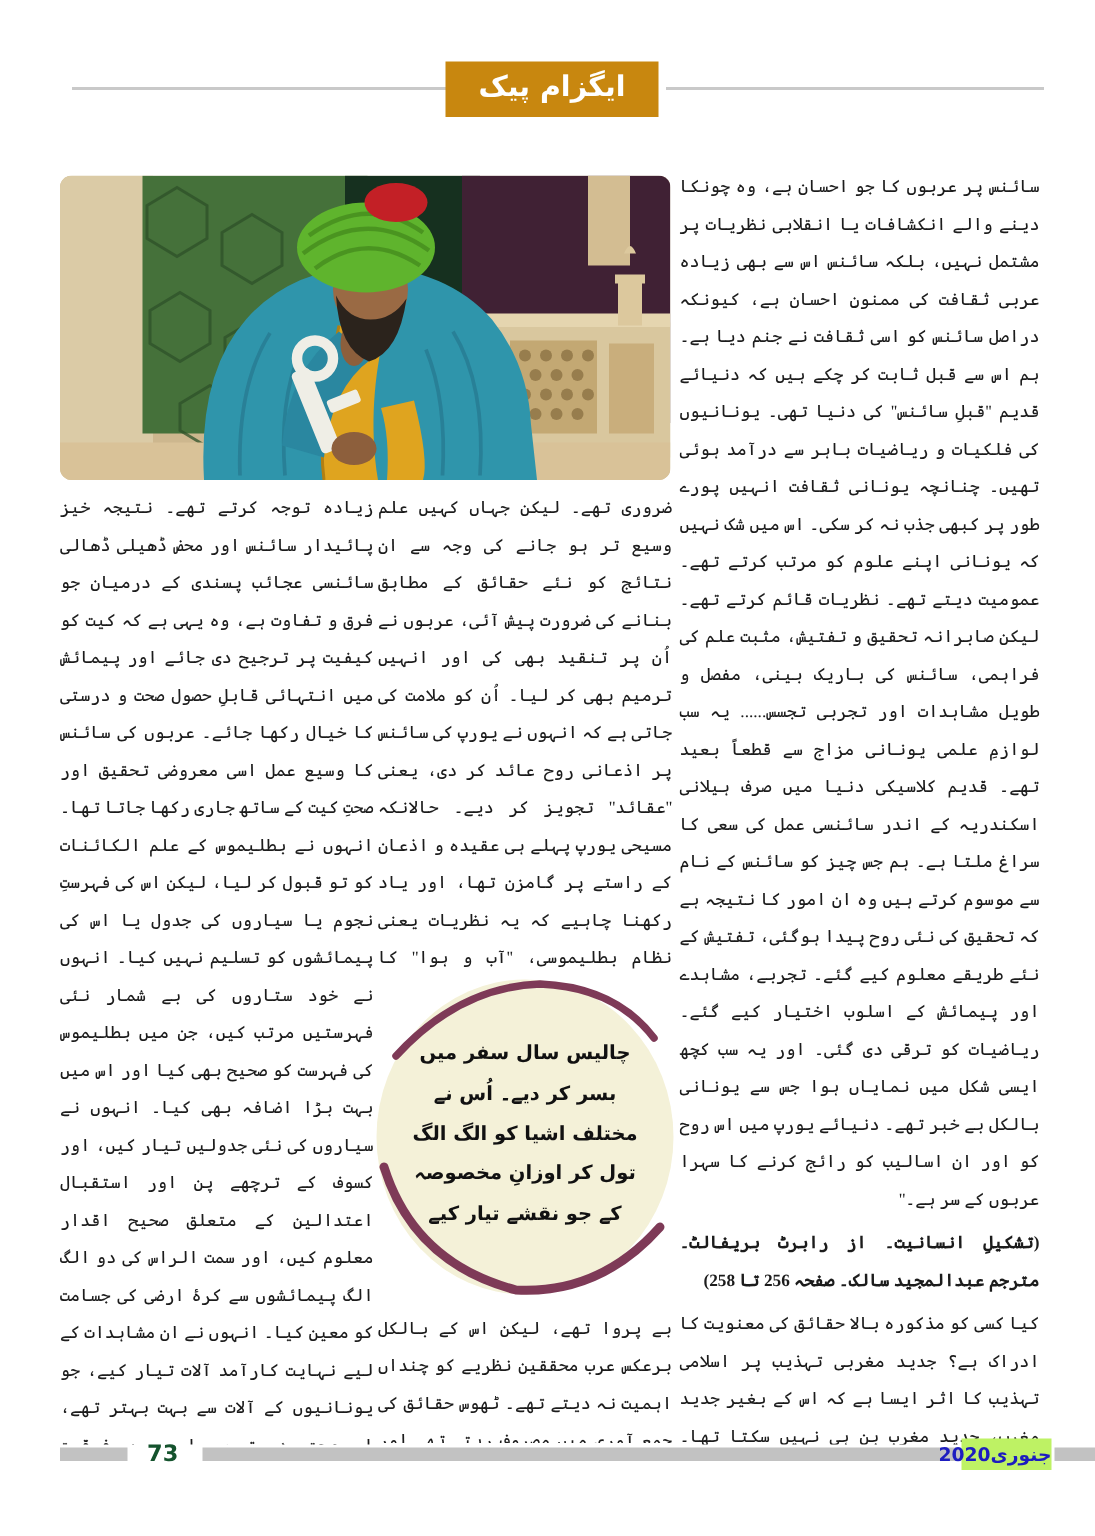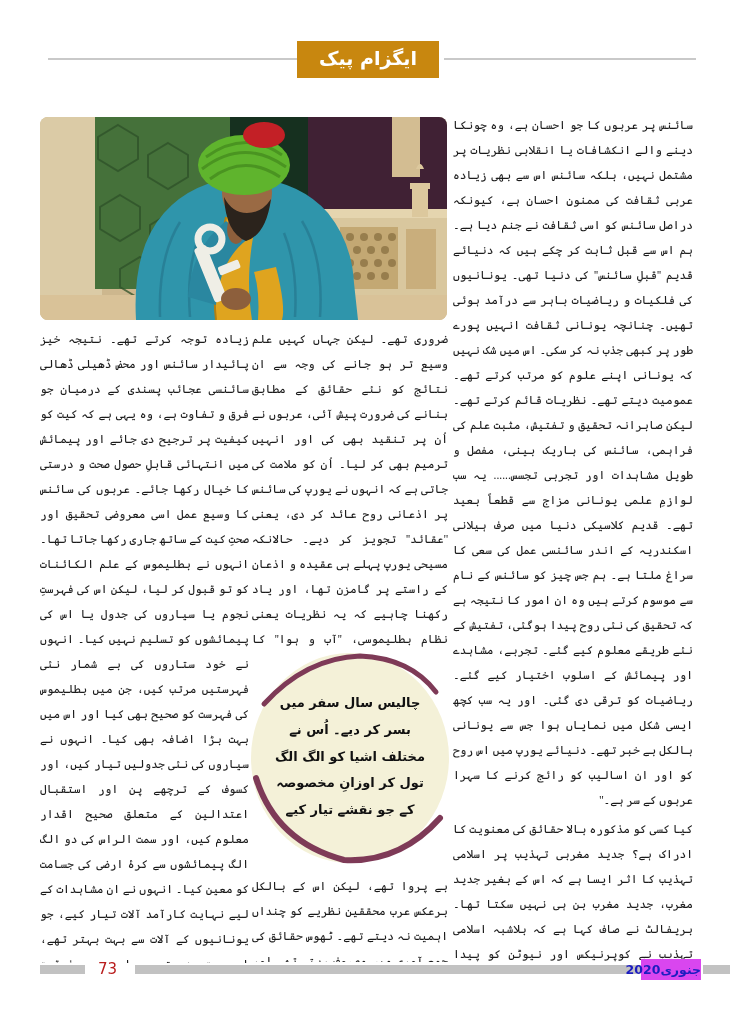--- a/index.html
+++ b/index.html
@@ -98,22 +98,22 @@
     height: 9px;
     background: #c2c2c2;
   }
   .bar-far-left   { left: 0px;   width: 45px; }
   .bar-center     { left: 95px;  width: 505px; }
   .bar-far-right  { left: 663px; width: 27px; }
   .page-number {
     position: absolute;
     left: 52px; top: 0px;
     font-size: 15px;
-    font-weight: normal;
-    color: #b91c1c;
+    font-weight: bold;
+    color: #14532d;
     background: #ffffff;
     padding: 0 6px;
     line-height: 22px;
   }
   .website-url {
     position: absolute;
     left: 250px; top: 2px;
     width: 200px;
     text-align: center;
     font-size: 12px;
@@ -122,21 +122,21 @@
   }
   .issue-date {
     position: absolute;
     left: 601px; top: 1px;
     width: 60px;
     text-align: center;
     direction: rtl;
     font-size: 12.5px;
     font-weight: bold;
     color: #1d1dc0;
-    background: #d946ef;
+    background: #bef264;
     line-height: 21px;
   }
 </style>
 </head>
 <body>
 
 <div class="page">
 
   <div class="header-band">
     <div class="header-rule left"></div>
@@ -216,20 +216,21 @@
         <rect x="178" y="146" width="22" height="9" rx="2" fill="#efeee6" transform="rotate(-22 189 150)"></rect>
       </g>
 
       <ellipse cx="196" cy="182" rx="15" ry="11" fill="#8d5f3c"></ellipse>
       <path d="M236 150 q10 40 6 53 l-24 0 q2 -28 -4 -48 z" fill="#dfa41f"></path>
     </svg>
   </div>
 
   <div class="urdu col-right" lang="ur">
     <p>سائنس پر عربوں کا جو احسان ہے، وہ چونکا دینے والے انکشافات یا انقلابی نظریات پر مشتمل نہیں، بلکہ سائنس اس سے بھی زیادہ عربی ثقافت کی ممنونِ احسان ہے، کیونکہ دراصل سائنس کو اسی ثقافت نے جنم دیا ہے۔ ہم اس سے قبل ثابت کر چکے ہیں کہ دنیائے قدیم ''قبلِ سائنس'' کی دنیا تھی۔ یونانیوں کی فلکیات و ریاضیات باہر سے درآمد ہوئی تھیں۔ چنانچہ یونانی ثقافت انہیں پورے طور پر کبھی جذب نہ کر سکی۔ اس میں شک نہیں کہ یونانی اپنے علوم کو مرتب کرتے تھے۔ عمومیت دیتے تھے۔ نظریات قائم کرتے تھے۔ لیکن صابرانہ تحقیق و تفتیش، مثبت علم کی فراہمی، سائنس کی باریک بینی، مفصل و طویل مشاہدات اور تجربی تجسس...... یہ سب لوازمِ علمی یونانی مزاج سے قطعاً بعید تھے۔ قدیم کلاسیکی دنیا میں صرف ہیلانی اسکندریہ کے اندر سائنسی عمل کی سعی کا سراغ ملتا ہے۔ ہم جس چیز کو سائنس کے نام سے موسوم کرتے ہیں وہ ان امور کا نتیجہ ہے کہ تحقیق کی نئی روح پیدا ہوگئی، تفتیش کے نئے طریقے معلوم کیے گئے۔ تجربے، مشاہدے اور پیمائش کے اسلوب اختیار کیے گئے۔ ریاضیات کو ترقی دی گئی۔ اور یہ سب کچھ ایسی شکل میں نمایاں ہوا جس سے یونانی بالکل بے خبر تھے۔ دنیائے یورپ میں اس روح کو اور ان اسالیب کو رائج کرنے کا سہرا عربوں کے سر ہے۔''</p>
+    <p class="citation">(تشکیلِ انسانیت۔ از رابرٹ بریفالٹ۔ مترجم عبدالمجید سالک۔ صفحہ 256 تا 258)</p>
     <p>کیا کسی کو مذکورہ بالا حقائق کی معنویت کا ادراک ہے؟ جدید مغربی تہذیب پر اسلامی تہذیب کا اثر ایسا ہے کہ اس کے بغیر جدید مغرب، جدید مغرب بن ہی نہیں سکتا تھا۔ بریفالٹ نے صاف کہا ہے کہ بلاشبہ اسلامی تہذیب نے کوپرنیکس اور نیوٹن کو پیدا نہیں کیا، مگر اس کے بغیر کوپرنیکس اور نیوٹن پیدا بھی نہیں ہوسکتے تھے، اور اگر یہ لوگ نہ ہوتے تو مغرب میں کوئی جدید سائنس بھی نہ ہوتی۔</p>
 
   </div>
 
   <div class="urdu col-left" lang="ur">
     <p>زیادہ توجہ کرتے تھے۔ نتیجہ خیز پائیدار سائنس اور محض ڈھیلی ڈھالی سائنسی عجائب پسندی کے درمیان جو فرق و تفاوت ہے، وہ یہی ہے کہ کیت کو کیفیت پر ترجیح دی جائے اور پیمائش میں انتہائی قابلِ حصول صحت و درستی کا خیال رکھا جائے۔ عربوں کی سائنس کا وسیع عمل اسی معروضی تحقیق اور صحتِ کیت کے ساتھ جاری رکھا جاتا تھا۔ انہوں نے بطلیموس کے علم الکائنات کو تو قبول کر لیا، لیکن اس کی فہرستِ نجوم یا سیاروں کی جدول یا اس کی پیمائشوں کو تسلیم نہیں کیا۔ انہوں نے خود ستاروں کی بے شمار نئی فہرستیں مرتب کیں، جن میں بطلیموس کی فہرست کو صحیح بھی کیا اور اس میں بہت بڑا اضافہ بھی کیا۔ انہوں نے سیاروں کی نئی جدولیں تیار کیں، اور کسوف کے ترچھے پن اور استقبال اعتدالین کے متعلق صحیح اقدار معلوم کیں، اور سمت الراس کی دو الگ الگ پیمائشوں سے کرۂ ارضی کی جسامت کو معین کیا۔ انہوں نے ان مشاہدات کے لیے نہایت کارآمد آلات تیار کیے، جو یونانیوں کے آلات سے بہت بہتر تھے، اور صحت و درستی میں ان آلات پر فوقیت رکھتے تھے جو پندرہویں صدی میں نیورمبرگ کے مشہور کارخانے میں تیار کیے گئے تھے۔ ہر محقق بجائے خود اور آزادانہ کام شروع کر دیتا۔ ذاتی شغف و رجحان کو بالکل کالعدم کر دینے کی کوشش کرتا اور مسلسل مشاہدہ نہایت باقاعدگی کے ساتھ جاری رکھتا، بعض اوقات ایسا بھی ہوتا کہ دمشق، بغداد اور قاہرہ کی رصد گاہوں میں یہ مشاہدے بارہ بارہ سال سے بھی زیادہ مدت تک جاری رہتے۔ وہ اپنی یادداشتوں میں صحت و درستی کو اس قدر اہمیت دیتے تھے کہ خاص دلچسپی اور اہمیت رکھنے والی یادداشتوں پر باقاعدہ قانونی حلف اٹھانے کے بعد دستخط کیے جاتے تھے۔</p>
 
   </div>
 
   <div class="urdu col-mid-top" lang="ur">

